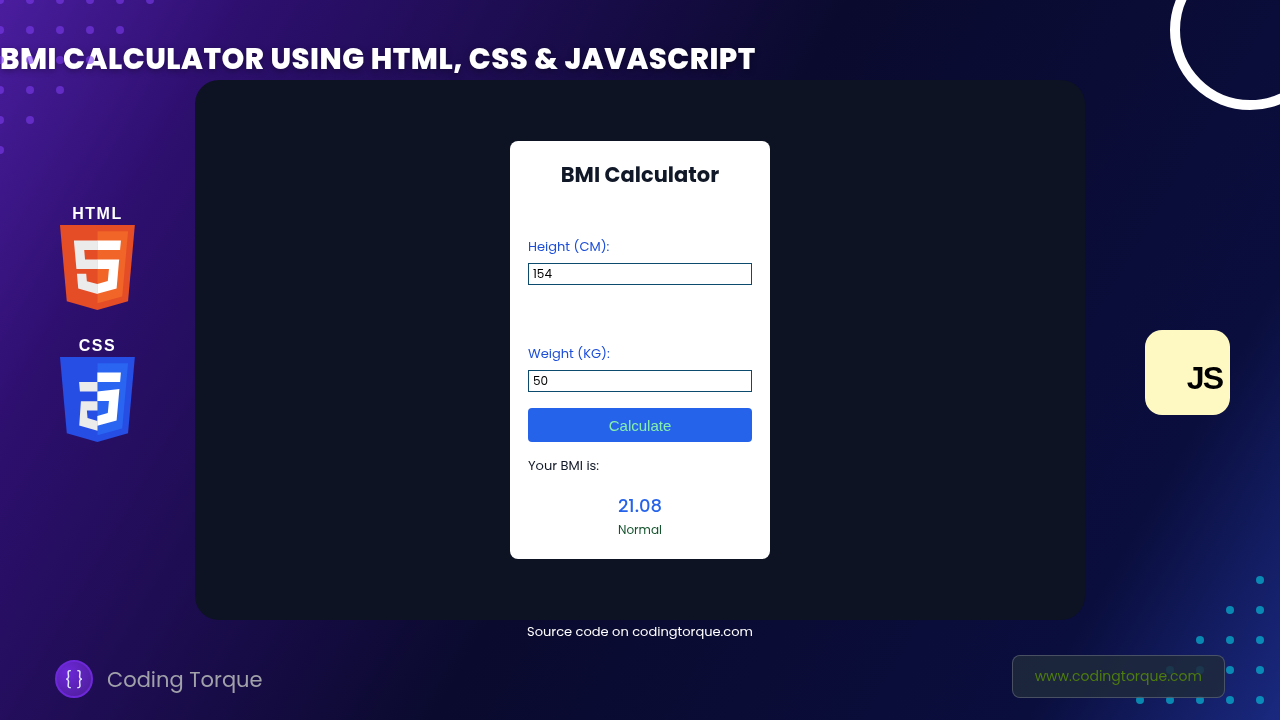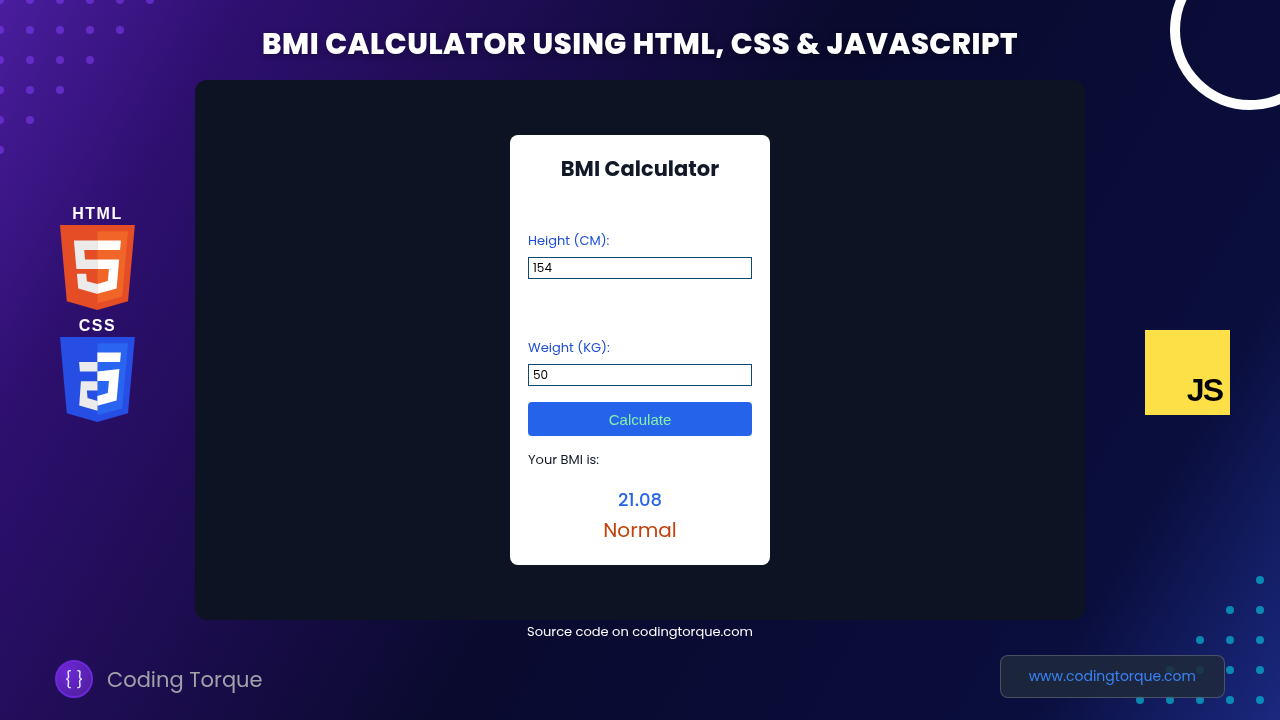--- a/index.html
+++ b/index.html
@@ -30,76 +30,78 @@
 .dots-bottom-right {
   position: absolute;
   bottom: -30px;
   right: -30px;
   width: 260px;
   height: 260px;
 }
 .dots-bottom-right circle { fill: #06b6d4; opacity: 0.7; }
 
 .title {
-  text-align: center;
+  text-align: left;
   color: #fff;
   font-weight: 800;
   font-size: 29px;
   letter-spacing: 0.5px;
-  padding-top: 23px;
+  padding-top: 38px;
   text-shadow: 0 2px 6px rgba(0,0,0,0.35);
 }
 
 .logo-stack {
   position: absolute;
   left: 55px;
   top: 205px;
   display: flex;
   flex-direction: column;
+  gap: 20px;
   align-items: center;
 }
 .logo-badge { width: 85px; }
 .logo-label {
   color: #fff;
   font-weight: 700;
   font-size: 16px;
   letter-spacing: 1.5px;
   text-align: center;
   margin-bottom: 2px;
   font-family: Arial, sans-serif;
 }
 
 .js-logo {
   position: absolute;
   right: 50px;
   top: 330px;
   width: 85px;
   height: 85px;
-  background: #fde047;
+  background: #fef9c3;
   display: flex;
   align-items: flex-end;
   justify-content: flex-end;
-  padding: 6px 8px;
+  padding: 18px 8px;
+  border-radius: 17px;
 }
 .js-logo-text {
   color: #000;
   font-weight: 900;
   font-size: 32px;
   font-family: Arial, sans-serif;
   letter-spacing: -2px;
 }
 
 .demo-panel {
   position: absolute;
   left: 195px;
   top: 80px;
   width: 890px;
   height: 540px;
   background: #0d1322;
-  border-radius: 12px;
+  border-radius: 24px;
   display: flex;
   align-items: center;
   justify-content: center;
 }
 
 .card {
   background: #fff;
   width: 260px;
   border-radius: 8px;
   padding: 18px 18px 20px 18px;
@@ -146,22 +148,22 @@
 }
 .result-value {
   text-align: center;
   color: #2563eb;
   font-size: 18px;
   font-weight: 500;
   margin-bottom: 2px;
 }
 .result-status {
   text-align: center;
-  font-size: 20px;
-  color: #c2410c;
+  font-size: 12px;
+  color: #14532d;
 }
 
 .source-text {
   position: absolute;
   left: 0; right: 0;
   top: 622px;
   text-align: center;
   color: #fff;
   font-size: 13px;
 }
@@ -192,22 +194,22 @@
   font-weight: 400;
 }
 
 .url-pill {
   position: absolute;
   bottom: 22px;
   right: 55px;
   background: rgba(30,41,59,0.85);
   border: 1px solid rgba(255,255,255,0.2);
   border-radius: 8px;
-  padding: 10px 28px;
-  color: #3b82f6;
+  padding: 10px 22px;
+  color: #4d7c0f;
   font-size: 14px;
 }
 </style>
 </head>
 <body>
 
 <svg class="dots-top-left" viewBox="0 0 230 230">
   <g>
     <circle cx="20" cy="20" r="4"></circle>
       <circle cx="50" cy="20" r="4"></circle>

